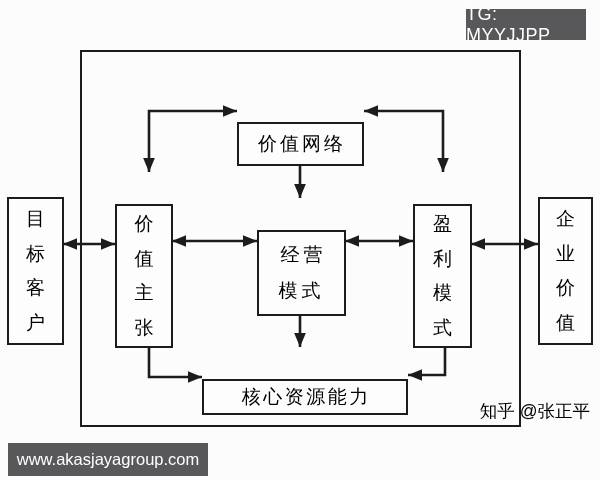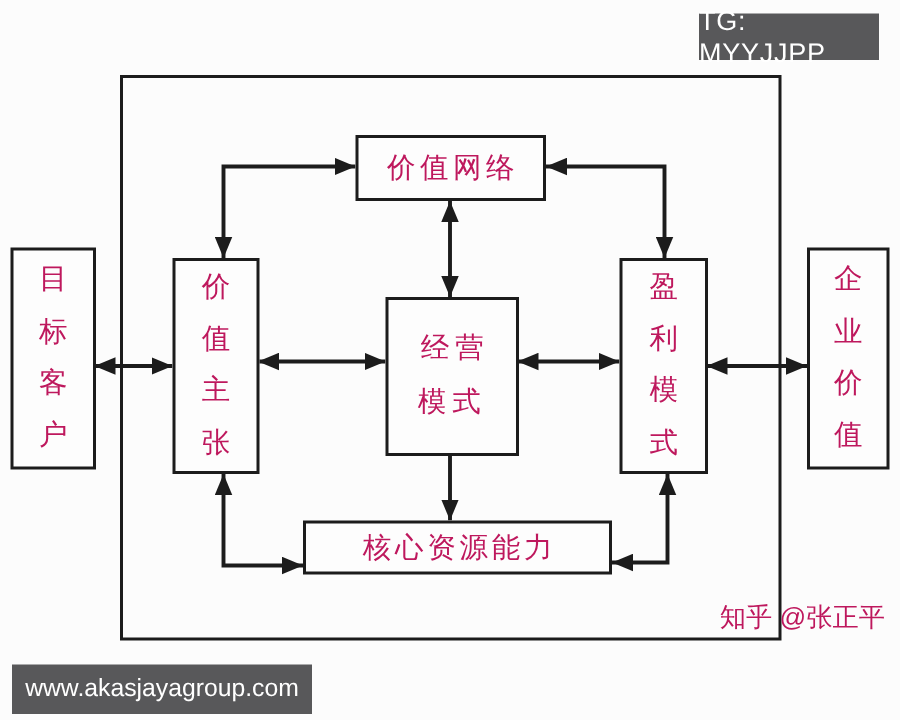--- a/index.html
+++ b/index.html
@@ -36,38 +36,39 @@
     stroke:#1c1c1c;stroke-width:2.6;fill:none;
   }
   svg.arrows .ah{fill:#1c1c1c;}
   
   .node{
     position:absolute;
     background:#fdfdfd;
     border:2.2px solid #1c1c1c;
     box-sizing:border-box;
     display:flex;align-items:center;justify-content:center;
-    color:#be185d;
+    color:#000000;
     font-family:"Liberation Serif","DejaVu Serif",serif;
     white-space:pre-line;
     text-align:center;
+    margin-top:32px;
   }
   .n-value-network{left:237px;top:90px;width:127px;height:44px;font-size:19px;letter-spacing:3px;text-indent:3px;}
-  .n-business-model{left:257px;top:198px;width:89px;height:106px;font-size:19px;line-height:36px;letter-spacing:4px;text-indent:4px;}
+  .n-business-model{left:257px;top:198px;width:89px;height:86px;font-size:19px;line-height:36px;letter-spacing:4px;text-indent:4px;}
   .n-core-resources{left:202px;top:347px;width:206px;height:36px;font-size:19px;letter-spacing:2.5px;text-indent:2.5px;}
   .v-node{font-size:19px;line-height:34.5px;}
   .n-target-customer{left:7px;top:165px;width:57px;height:148px;}
   .n-value-proposition{left:115px;top:172px;width:58px;height:144px;}
   .n-profit-model{left:413px;top:172px;width:59px;height:144px;}
   .n-enterprise-value{left:538px;top:165px;width:55px;height:148px;}
   
   .watermark{
     position:absolute;left:455px;top:399px;width:135px;
     text-align:right;
-    color:#be185d;
+    color:#000000;
     font-size:17.5px;
     font-family:"Liberation Sans","DejaVu Sans",sans-serif;
     pointer-events:none;
   }
 </style>
 </head>
 <body>
 
 <div class="stage">
 

